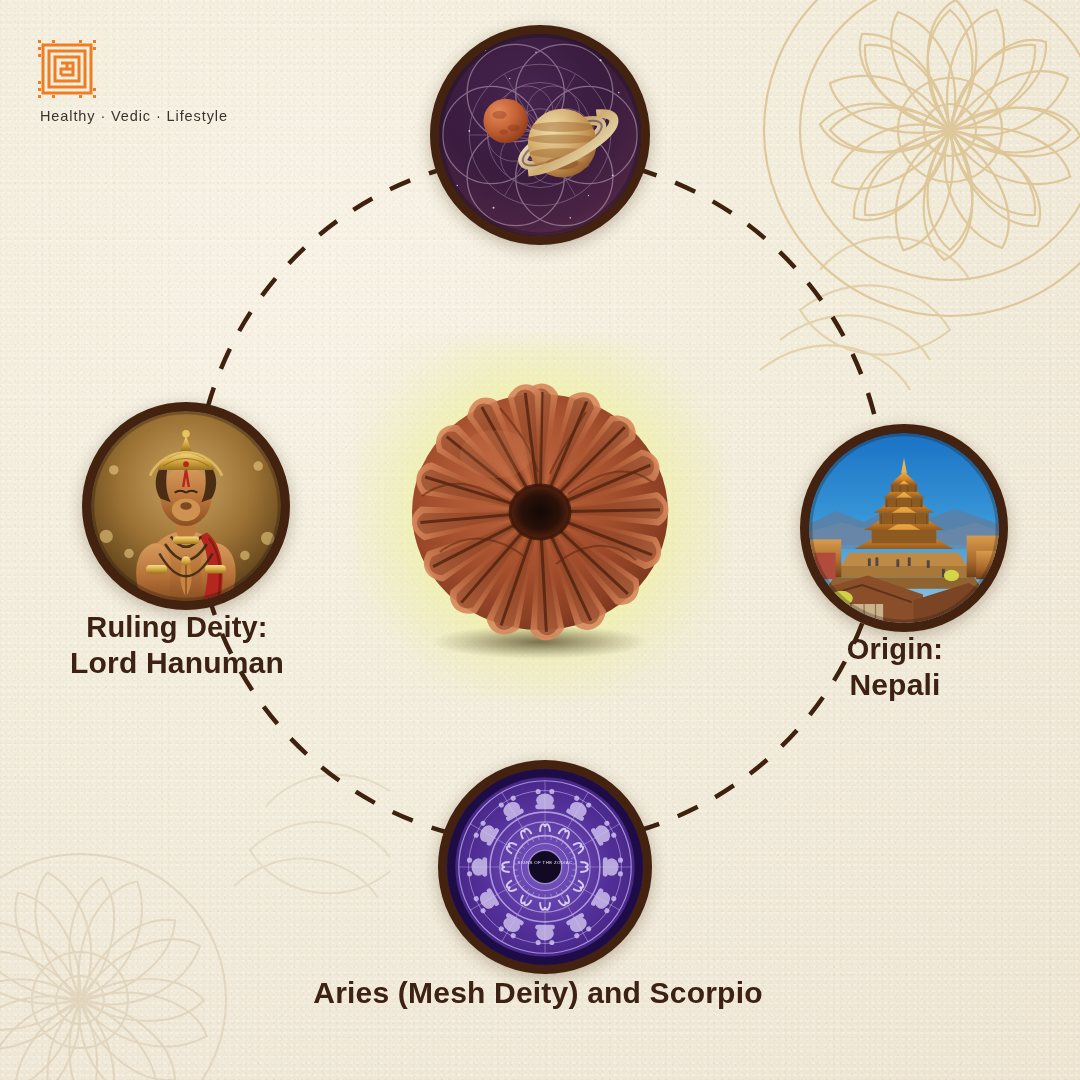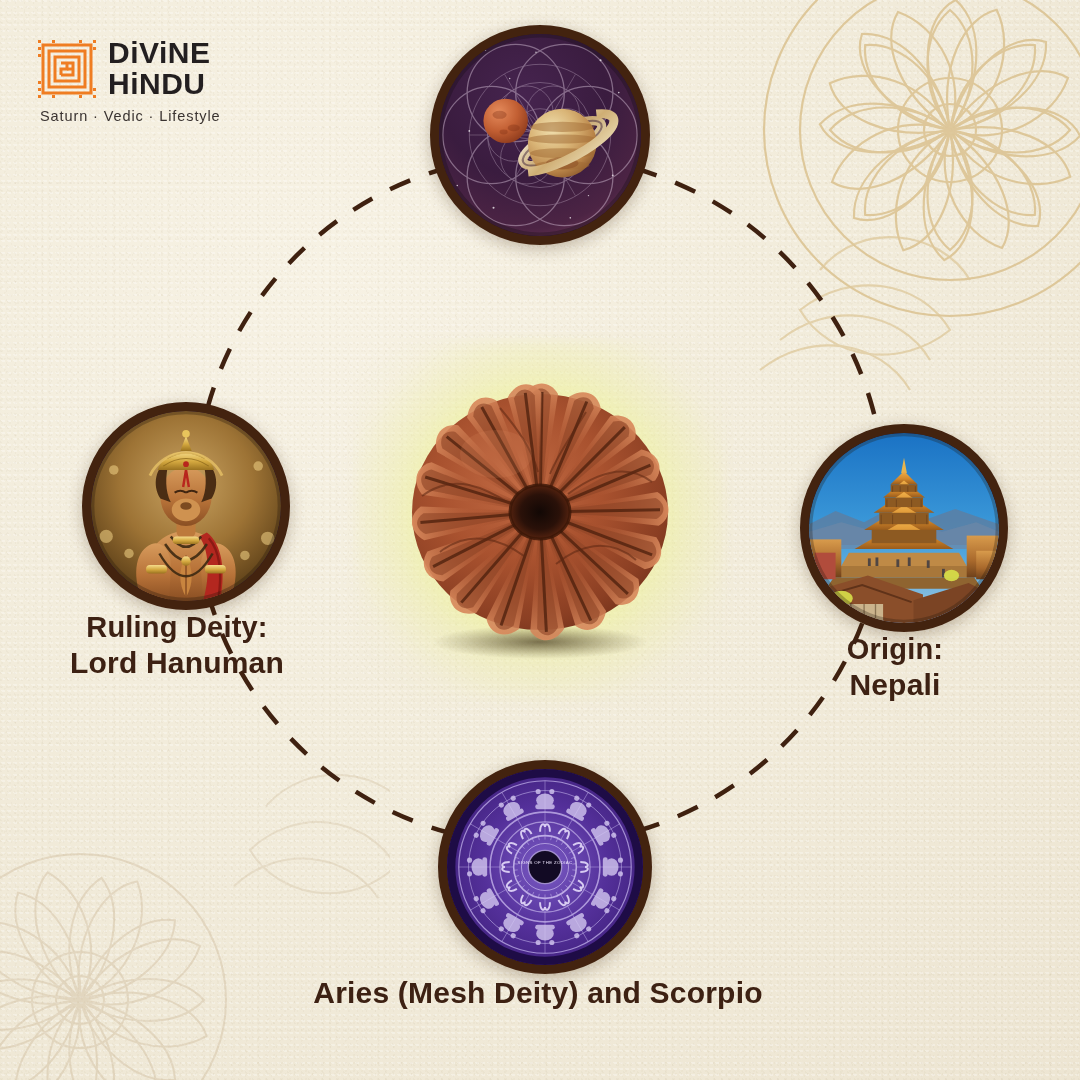--- a/index.html
+++ b/index.html
@@ -662,20 +662,16 @@
           <rect x="0" y="48" width="3" height="3"></rect>
         <rect x="0" y="55" width="3" height="3"></rect>
         <rect x="55" y="48" width="3" height="3"></rect>
           <rect x="55" y="55" width="3" height="3"></rect>
         <rect x="14" y="0" width="3" height="3"></rect>
           <rect x="41" y="0" width="3" height="3"></rect>
         <rect x="14" y="55" width="3" height="3"></rect>
           <rect x="41" y="55" width="3" height="3"></rect>
       </g>
     </svg>
-    <div class="logo-text">
-      <div class="logo-line">DiViNE</div>
-      <div class="logo-line">HiNDU</div>
-    </div>
-    <div class="tagline">Saturn · Vedic · Lifestyle</div>
+    <div class="tagline">Healthy · Vedic · Lifestyle</div>
   </div>
 
 </div>
 
 </body></html>

